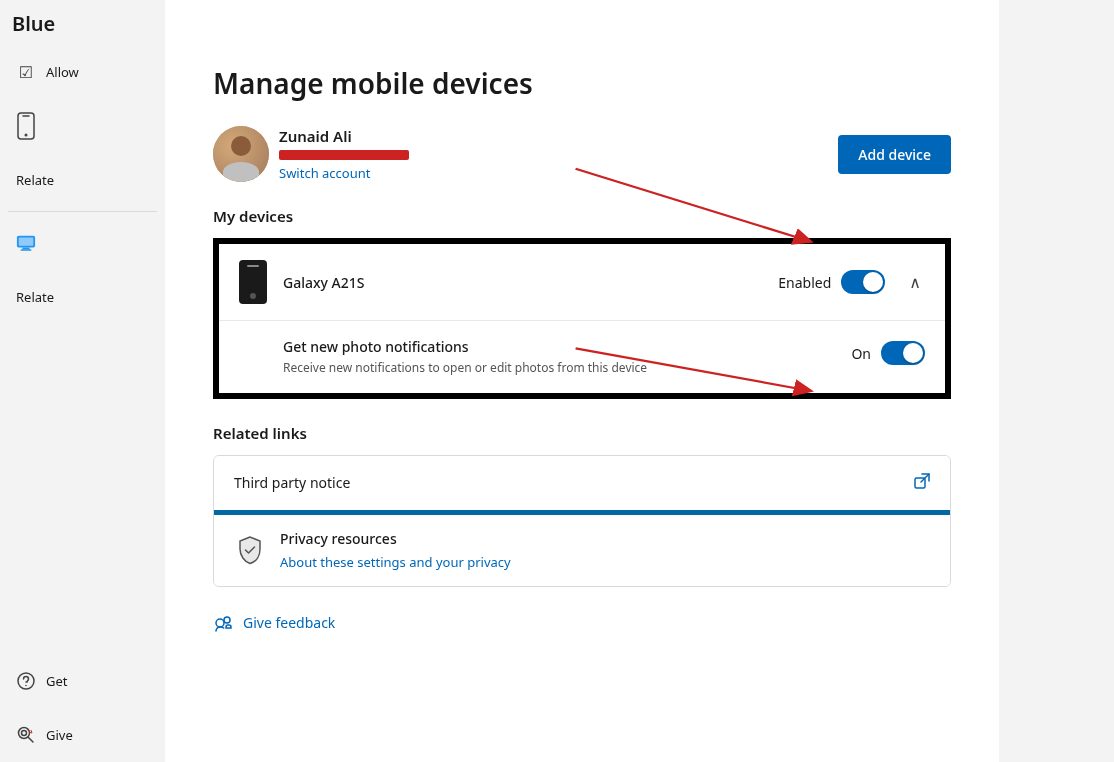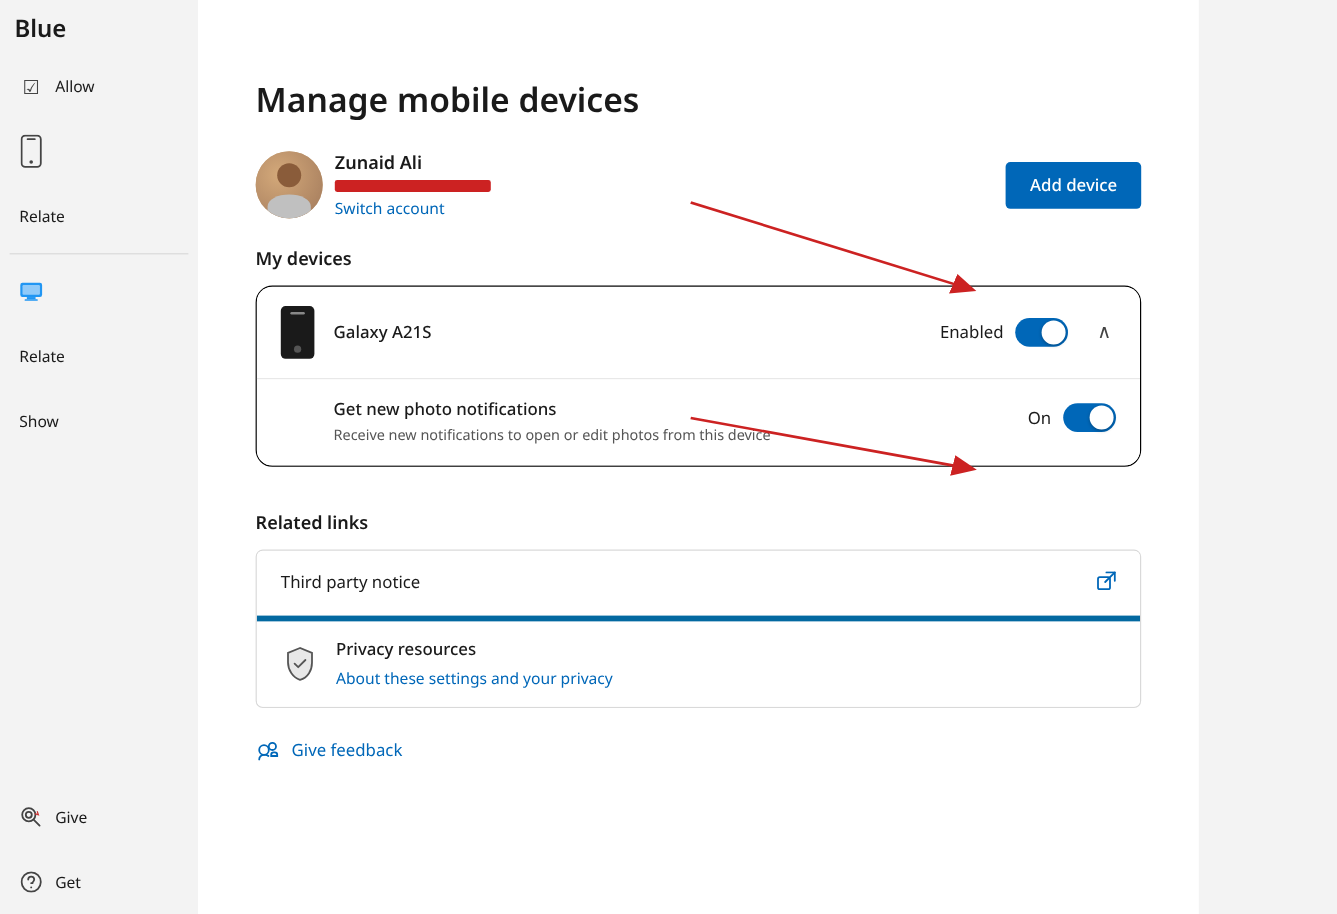--- a/index.html
+++ b/index.html
@@ -175,23 +175,23 @@
     
     .section-heading {
       font-size: 15px;
       font-weight: 600;
       color: #1a1a1a;
       margin-bottom: 12px;
     }
 
     
     .device-card {
-      border: 1px solid #000000;
-      border-radius: 14px;
-      margin-bottom: 37px;
+      border: 6px solid #000000;
+      border-radius: 0;
+      margin-bottom: 24px;
       overflow: hidden;
     }
 
     .device-row {
       display: flex;
       align-items: center;
       padding: 16px 20px;
       background: #ffffff;
     }
 
@@ -456,47 +456,44 @@
         <rect x="7" y="14" width="8" height="2" fill="#2196F3"></rect>
         <rect x="5" y="16" width="12" height="1.5" rx="0.5" fill="#2196F3"></rect>
       </svg>
     </span>
   </div>
 
   <div class="sidebar-item">
     <span class="item-label">Relate</span>
   </div>
 
+
+  <div style="flex:1"></div>
+
   <div class="sidebar-item">
-    <span class="item-label">Show</span>
-  </div>
-
-  <div style="flex:1"></div>
+    <span class="item-icon">
+      <svg width="18" height="18" viewBox="0 0 18 18" fill="none">
+        <circle cx="9" cy="9" r="8" stroke="#444" stroke-width="1.5"></circle>
+        <path d="M6.5 7c0-1.38 1.12-2.5 2.5-2.5s2.5 1.12 2.5 2.5c0 1.5-1.5 2-1.5 3H9" stroke="#444" stroke-width="1.5" stroke-linecap="round"></path>
+        <circle cx="9" cy="13.5" r="0.8" fill="#444"></circle>
+      </svg>
+    </span>
+    <span class="item-label">Get</span>
+  </div>
 
   <div class="sidebar-item">
     <span class="item-icon">
       <svg width="18" height="18" viewBox="0 0 18 18" fill="none">
         <circle cx="7" cy="7" r="5.5" stroke="#444" stroke-width="1.5"></circle>
         <circle cx="7" cy="7" r="2.5" stroke="#444" stroke-width="1.5"></circle>
         <line x1="11" y1="11" x2="16" y2="16" stroke="#444" stroke-width="1.5" stroke-linecap="round"></line>
         <path d="M14 4l1 3-3-1" stroke="#cc3333" stroke-width="1" fill="none"></path>
       </svg>
     </span>
     <span class="item-label">Give</span>
-  </div>
-
-  <div class="sidebar-item">
-    <span class="item-icon">
-      <svg width="18" height="18" viewBox="0 0 18 18" fill="none">
-        <circle cx="9" cy="9" r="8" stroke="#444" stroke-width="1.5"></circle>
-        <path d="M6.5 7c0-1.38 1.12-2.5 2.5-2.5s2.5 1.12 2.5 2.5c0 1.5-1.5 2-1.5 3H9" stroke="#444" stroke-width="1.5" stroke-linecap="round"></path>
-        <circle cx="9" cy="13.5" r="0.8" fill="#444"></circle>
-      </svg>
-    </span>
-    <span class="item-label">Get</span>
   </div>
 </div>
 
 <div class="main-content" style="position:relative;">
 
   <svg class="arrow-overlay" viewBox="0 0 650 700" preserveAspectRatio="none">
 
     <defs>
       <marker id="arrowhead1" markerWidth="8" markerHeight="8" refX="4" refY="4" orient="auto">
         <polygon points="0,0 8,4 0,8" fill="#cc2222"></polygon>

